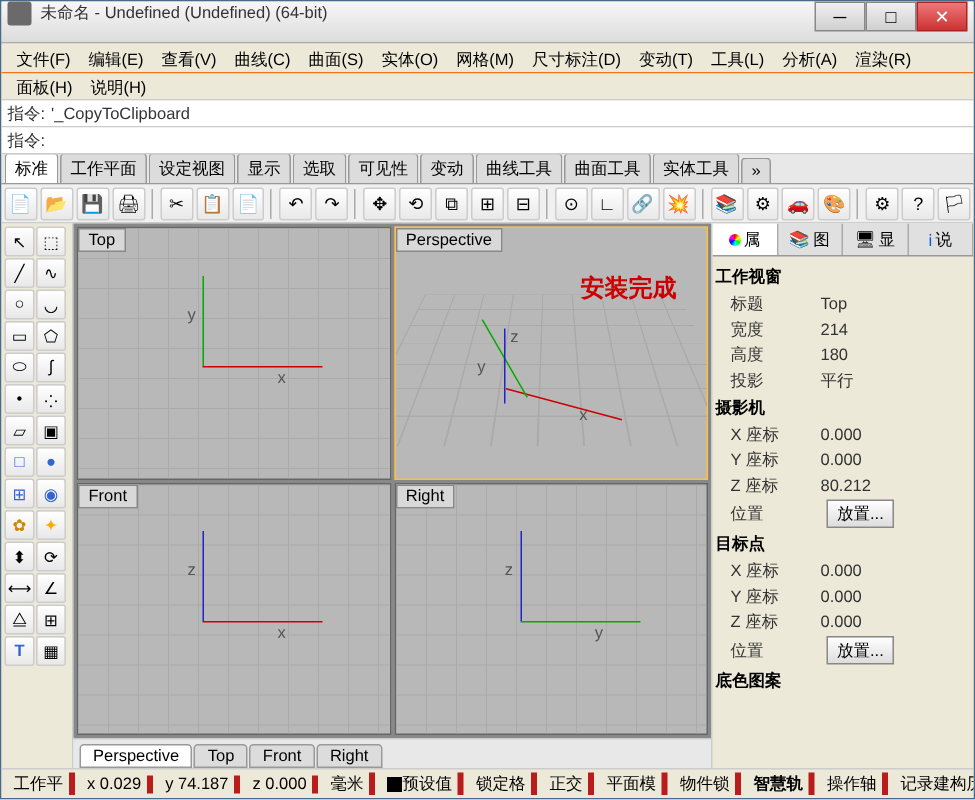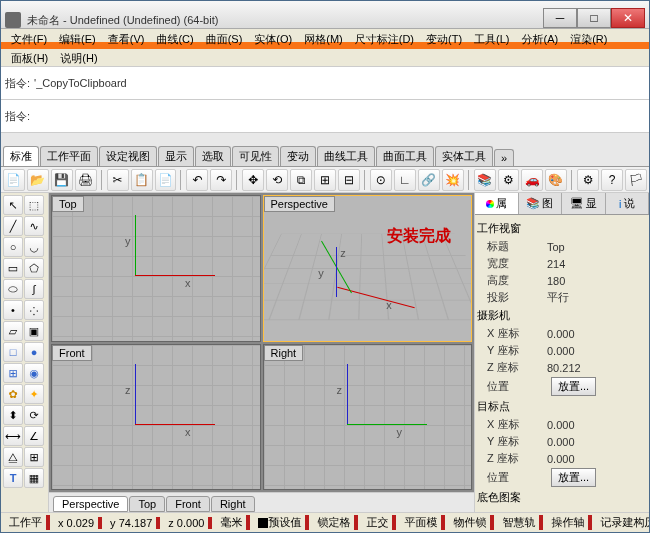--- a/index.html
+++ b/index.html
@@ -1,31 +1,31 @@
 <!DOCTYPE html>
 <html><head>
 <meta charset="utf-8">
 <style>
 *{box-sizing:border-box;margin:0;padding:0;font-family:"Microsoft YaHei",SimSun,Arial,sans-serif;font-size:11px}
 body{background:#f0f0f0;width:650px;height:533px;overflow:hidden}
 .window{width:650px;height:533px;border:1px solid #4a6a8a;background:#ece9d8;display:flex;flex-direction:column}
-.titlebar{height:28px;background:linear-gradient(#f7f7f7,#dcdcdc);display:flex;align-items:flex-end;padding:0 4px;border-bottom:1px solid #aaa}
+.titlebar{height:28px;background:linear-gradient(#f7f7f7,#dcdcdc);display:flex;align-items:flex-start;padding:0 4px;border-bottom:1px solid #aaa}
 .titlebar .icon{width:16px;height:16px;background:#6a6a6a;border-radius:2px;margin-right:6px}
 .titlebar .title{flex:1;color:#333}
 .winbtns{display:flex;gap:0}
 .winbtn{width:34px;height:20px;border:1px solid #888;background:linear-gradient(#f0f0f0,#d0d0d0);text-align:center;line-height:18px;font-size:12px;cursor:pointer}
 .winbtn.close{background:linear-gradient(#e77,#c33);color:#fff;border-color:#a22}
-.menubar{height:20px;background:#ece9d8;display:flex;padding:2px 4px;border-bottom:7px solid #f97316}
+.menubar{height:20px;background:#ece9d8;display:flex;padding:2px 4px;border-bottom:1px solid #f97316}
 .menuitem{padding:1px 6px;cursor:pointer}
 .menubar2{height:18px;background:#ece9d8;display:flex;padding:1px 4px;border-bottom:1px solid #ccc}
-.cmdrow{height:33px;display:flex;align-items:center;padding:0 4px;background:#fff;border-bottom:1px solid #ccc}
+.cmdrow{height:18px;display:flex;align-items:center;padding:0 4px;background:#fff;border-bottom:1px solid #ccc}
 .cmdrow .lbl{color:#333;margin-right:4px}
 .cmdrow .val{color:#333}
 .cmdrow input{flex:1;border:none;outline:none;height:14px}
-.tabstrip{height:34px;background:#e8e8e8;display:flex;align-items:flex-end;padding:0 2px;border-bottom:1px solid #999;gap:0;overflow:hidden}
+.tabstrip{height:20px;background:#e8e8e8;display:flex;align-items:flex-end;padding:0 2px;border-bottom:1px solid #999;gap:0;overflow:hidden}
 .tab{padding:2px 6px;background:#dcdcdc;border:1px solid #999;border-bottom:none;border-radius:3px 3px 0 0;margin-right:1px;cursor:pointer;white-space:nowrap}
 .tab.active{background:#fff}
 .toolbar{height:26px;background:#f0f0f0;display:flex;align-items:center;padding:2px;gap:2px;border-bottom:1px solid #ccc;overflow:hidden}
 .tbtn{width:22px;height:22px;border:1px solid #ccc;background:linear-gradient(#fff,#e8e8e8);border-radius:2px;cursor:pointer;display:flex;align-items:center;justify-content:center;font-size:12px}
 .sep{width:2px;height:20px;border-left:1px solid #aaa;margin:0 2px}
 .mainarea{flex:1;display:flex;min-height:0}
 .lefttools{width:48px;background:#ece9d8;display:flex;flex-wrap:wrap;align-content:flex-start;padding:2px;gap:1px;border-right:1px solid #ccc}
 .ltbtn{width:20px;height:20px;border:1px solid #ccc;background:linear-gradient(#fff,#e8e8e8);border-radius:2px;cursor:pointer;display:flex;align-items:center;justify-content:center;font-size:11px}
 .center{flex:1;display:flex;flex-direction:column;min-width:0}
 .viewports{flex:1;display:grid;grid-template-columns:1fr 1fr;grid-template-rows:1fr 1fr;gap:2px;background:#888;padding:2px;min-height:0}
@@ -40,21 +40,21 @@
 .axes .ylbl{position:absolute;left:-10px;top:-40px;color:#555}
 .overlay-text{position:absolute;right:20px;top:30px;color:#c00;font-size:16px;font-weight:bold}
 .vptabs{height:20px;background:#e8e8e8;display:flex;align-items:flex-end;padding:0 4px;border-top:1px solid #ccc}
 .vptab{padding:1px 8px;border:1px solid #999;background:#dcdcdc;border-radius:3px 3px 0 0;margin-right:1px;cursor:pointer}
 .vptab.active{background:#fff}
 .rightpanel{width:175px;background:#ece9d8;border-left:1px solid #ccc;display:flex;flex-direction:column;overflow:hidden}
 .rptabs{height:22px;display:flex;border-bottom:1px solid #999;background:#e0e0e0}
 .rptab{flex:1;display:flex;align-items:center;justify-content:center;border-right:1px solid #aaa;cursor:pointer;font-size:10px;gap:2px}
 .rptab.active{background:#fff}
 .rpcontent{flex:1;overflow:auto;padding:4px 2px}
-.rpgroup-title{font-weight:normal;padding:2px 0;color:#000}
+.rpgroup-title{font-weight:bold;padding:2px 0;color:#000}
 .rprow{display:flex;padding:1px 0;align-items:center}
 .rprow .k{width:70px;padding-left:10px;color:#333}
 .rprow .v{flex:1;color:#333}
 .rprow .v.dim{color:#999}
 .rpbtn{padding:1px 6px;border:1px solid #888;background:linear-gradient(#fff,#ddd);cursor:pointer;margin-left:4px}
 .statusbar{height:20px;background:#ece9d8;border-top:1px solid #ccc;display:flex;align-items:center;padding:0 4px;gap:4px;overflow:hidden;white-space:nowrap}
 .statusbar .cell{padding:0 4px;border-right:4px solid #b91c1c}
 .sq{width:10px;height:10px;display:inline-block;vertical-align:middle}
 .sq.blk{background:#000}
 .circ{width:8px;height:8px;border-radius:50%;display:inline-block}
@@ -318,18 +318,18 @@
     <span class="cell">工作平</span>
     <span class="cell">x 0.029</span>
     <span class="cell">y 74.187</span>
     <span class="cell">z 0.000</span>
     <span class="cell">毫米</span>
     <span class="cell"><span class="sq blk"></span><span>预设值</span></span>
     <span class="cell">锁定格</span>
     <span class="cell">正交</span>
     <span class="cell">平面模</span>
     <span class="cell">物件锁</span>
-    <span class="cell" style="font-weight:normal">智慧轨</span>
+    <span class="cell" style="font-weight:bold">智慧轨</span>
     <span class="cell">操作轴</span>
     <span class="cell">记录建构历</span>
     <span class="cell">过滤</span>
   </div>
 </div>
 
 </body></html>

